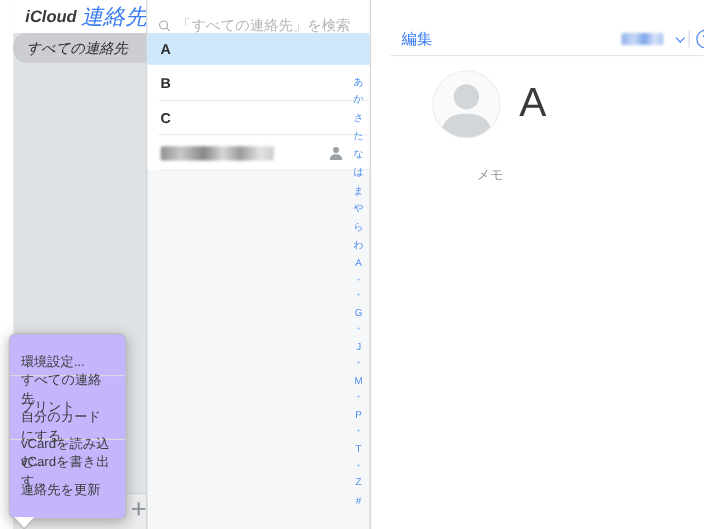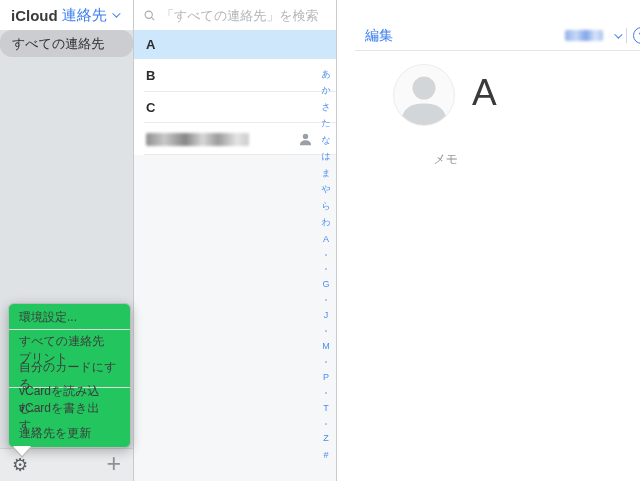--- a/index.html
+++ b/index.html
@@ -1,33 +1,33 @@
 <!DOCTYPE html>
 <html><head>
 <meta charset="utf-8">
 <style>
   * { margin:0; padding:0; box-sizing:border-box; }
   body { font-family:"Liberation Sans","DejaVu Sans",sans-serif; background:#fff; }
   .screen { position:relative; width:640px; height:481px; overflow:hidden; background:#fff; }
 
   
-  .sidebar { position:absolute; left:0; top:0; width:133px; height:481px; background:#dfe2e5; }
+  .sidebar { position:absolute; left:12px; top:0; width:133px; height:481px; background:#dfe2e5;font-style:italic; }
   .sidebar-header { height:30px; background:#fff; display:flex; align-items:center; padding-left:11px; }
   .brand { font-weight:bold; font-size:15px; color:#3a3a3c; }
-  .appname { font-size:15px; color:#3a7df0; margin-left:4px; }
+  .appname { font-size:20px; color:#3a7df0; margin-left:4px; }
   .chev { display:inline-block; width:6px; height:6px; border-right:1.5px solid #3a7df0; border-bottom:1.5px solid #3a7df0; transform:rotate(45deg) translateY(-2px); margin-left:5px; }
   .sidebar-item { height:27px; line-height:27px; font-size:13px; color:#2c2c2e; padding-left:12px; }
   .sidebar-item.selected { background:#cbcdd0;border-radius:12px; }
   .sidebar-toolbar { position:absolute; left:0; bottom:0; width:133px; height:33px; background:#e9ebed; border-top:1px solid #cfd2d4; display:flex; align-items:center; justify-content:space-between; padding:0 12px; }
   .gear { font-size:18px; color:#5c6064; line-height:1; cursor:default; }
   .plus { font-size:25px; font-weight:100; color:#8e9296; line-height:1; margin-top:-3px; }
 
   
   .list-col { position:absolute; left:133px; top:0; width:204px; height:481px; background:#f6f7f9; border-left:1px solid #c8cacc; border-right:1px solid #c8cacc; }
-  .search-bar { height:30px; background:#fff; display:flex; align-items:center; padding-left:10px; }
+  .search-bar { height:30px; background:#fff; display:flex; align-items:flex-end; padding-left:10px; }
   .search-bar input { border:none; outline:none; background:transparent; font-size:13px; color:#333; width:175px; margin-left:6px; font-family:inherit; }
   .search-bar input::placeholder { color:#b2b5b8; }
   .row { position:relative; font-size:13px; font-weight:bold; color:#2c2c2e; padding-left:12px; display:flex; align-items:center; }
   .row-a { position:absolute; left:0; top:30px; width:100%; height:29px; background:#cfe7fa; }
   .rows-white { position:absolute; left:0; top:59px; width:100%; background:#fff; }
   .row-b { height:33px; } .row-c { height:31px; } .row-me { height:32px; }
   .row-line { position:absolute; left:10px; right:0; bottom:0; height:1px; background:#ebebeb; }
   .redact { border-radius:2px; filter:blur(1.6px); }
   .name-redact { width:103px; height:13px; background:linear-gradient(90deg,#8f8f8f 0%,#c9c9c9 18%,#868686 38%,#d8d8d8 55%,#9b9b9b 70%,#e3e3e3 88%,#cccccc 100%); }
   .me-icon { position:absolute; right:24px; top:50%; transform:translateY(-50%); }
@@ -47,21 +47,21 @@
   .contact-name { position:absolute; left:117px; top:52px; font-size:37px; font-weight:300; color:#3a3a3c; }
   .fields { position:absolute; left:0; right:0; top:118px; }
   .field { position:relative; display:flex; }
   .field-label { width:103px; text-align:right; font-size:12px; color:#909499; flex-shrink:0; }
   .f1 { height:28px; } .f1 .field-label { padding-top:5px; }
   .f1 .field-line { position:absolute; left:113px; right:4px; bottom:0; height:1px; background:#e8e8e8; }
   .phone-redact { width:74px; height:12px; margin:4px 0 0 10px; background:linear-gradient(90deg,#b5b5b5,#dedede 25%,#a8a8a8 50%,#e6e6e6 75%,#c2c2c2); }
   .f2 { height:30px; } .f2 .field-label { padding-top:13px; }
 
   
-  .context-menu { position:absolute; left:8px; top:303px; width:123px; background:#22c55e; border:1px solid #bcbcbc; border-radius:6px; box-shadow:0 3px 12px rgba(0,0,0,.28); padding:5px 0; z-index:10; }
+  .context-menu { position:absolute; left:8px; top:303px; width:107px; background:#c4b5fd; border:1px solid #bcbcbc; border-radius:6px; box-shadow:0 3px 12px rgba(0,0,0,.28); padding:17px 0; z-index:10; }
   .menu-row { position:relative; height:17px; display:flex; align-items:center; padding:0 10px; font-size:12px; color:#3c3c3c; }
   .menu-row.hl { box-shadow:0 0 0 2.5px #ec2f63; border-radius:1px; }
   .menu-row .del-ico { margin-left:auto; }
   .menu-sep { height:1px; background:#dcdcdc; margin:3px 0; }
   .menu-tail-b { position:absolute; left:3px; bottom:-11px; width:0; height:0; border-left:10px solid transparent; border-right:10px solid transparent; border-top:11px solid #bcbcbc; }
   .menu-tail { position:absolute; left:4px; bottom:-9px; width:0; height:0; border-left:9px solid transparent; border-right:9px solid transparent; border-top:10px solid #fff; }
 </style>
 </head>
 <body>
 

